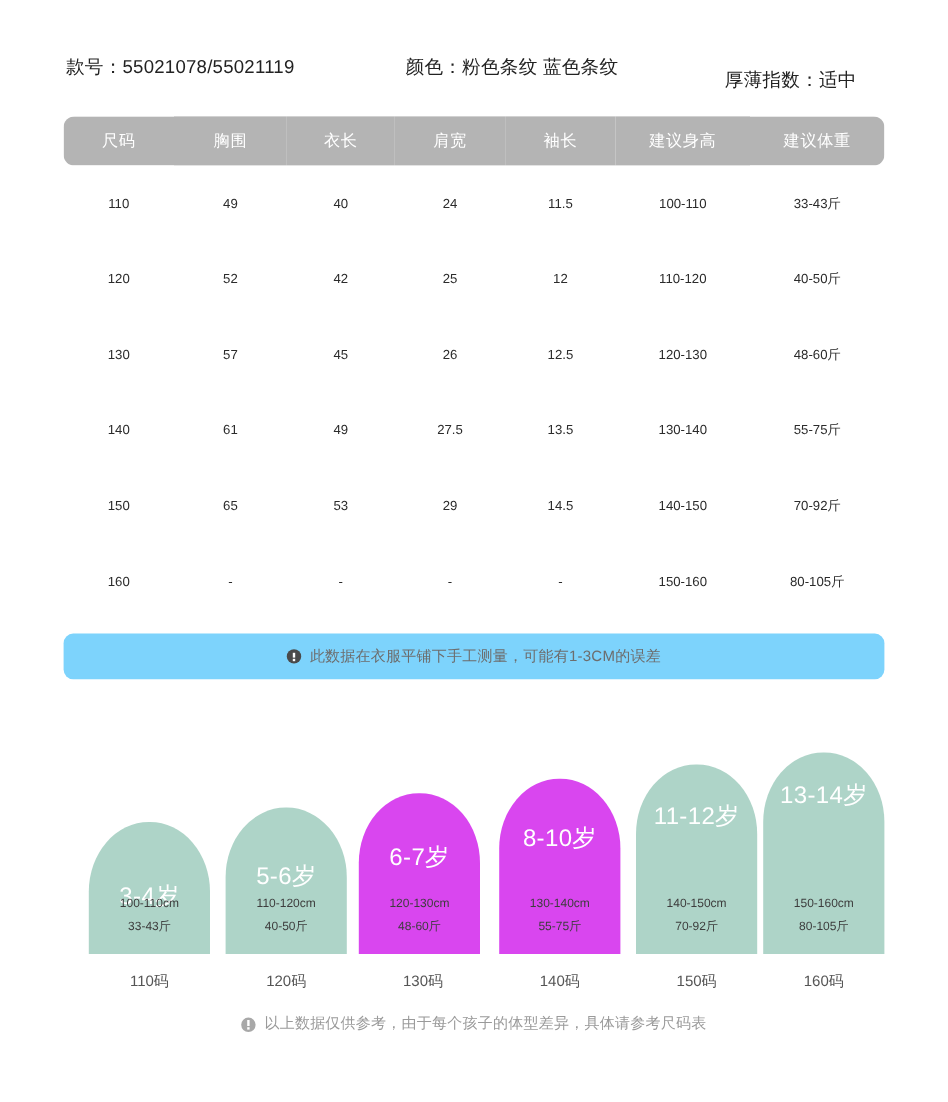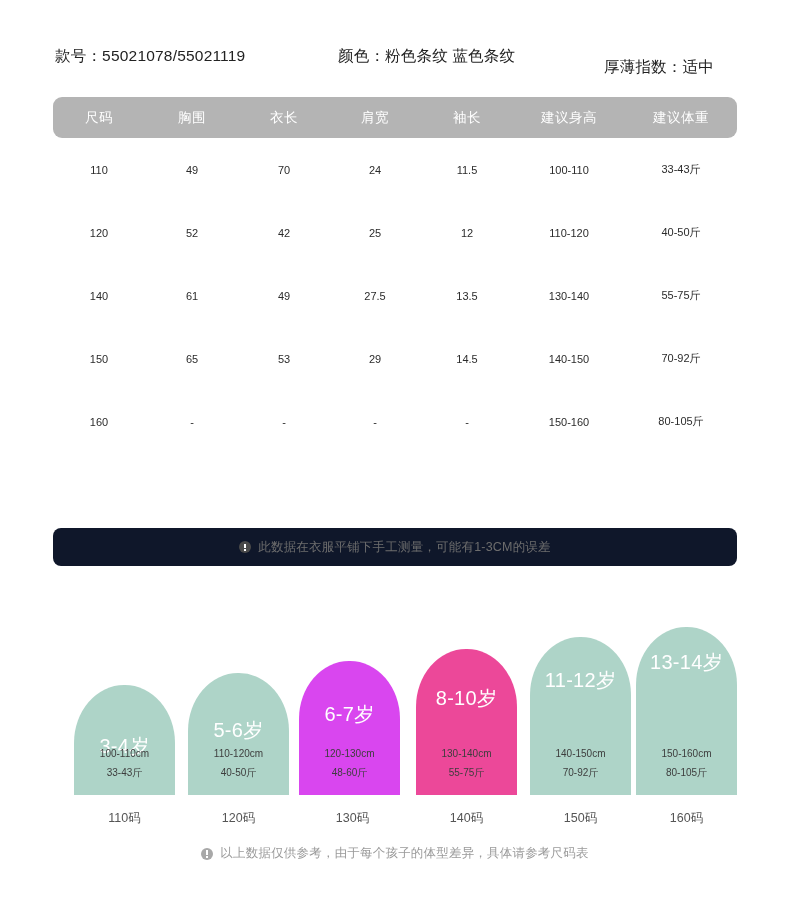--- a/index.html
+++ b/index.html
@@ -75,21 +75,21 @@
   .tbl col.c3 { width: 92px; }
   .tbl col.c4 { width: 92px; }
   .tbl col.c5 { width: 112px; }
   .tbl col.c6 { width: 112px; }
 
   
   .note-bar {
     position: absolute;
     left: 53px; top: 528px;
     width: 684px; height: 38px;
-    background: #0f172a;
+    background: #7dd3fc;
     border-radius: 8px;
     display: flex;
     align-items: center;
     justify-content: center;
     gap: 7px;
   }
   .note-text {
     font-size: 12.5px;
     color: #6d6d6d;
     letter-spacing: 0.2px;
@@ -204,36 +204,45 @@
             <th>肩宽</th>
             <th>袖长</th>
             <th>建议身高</th>
             <th>建议体重</th>
           </tr>
       </thead>
       <tbody id="tbody">
           <tr>
             <td>110</td>
             <td>49</td>
-            <td>70</td>
+            <td>40</td>
             <td>24</td>
             <td>11.5</td>
             <td>100-110</td>
             <td>33-43斤</td>
           </tr>
           <tr>
             <td>120</td>
             <td>52</td>
             <td>42</td>
             <td>25</td>
             <td>12</td>
             <td>110-120</td>
             <td>40-50斤</td>
           </tr>
           <tr>
+            <td>130</td>
+            <td>57</td>
+            <td>45</td>
+            <td>26</td>
+            <td>12.5</td>
+            <td>120-130</td>
+            <td>48-60斤</td>
+          </tr>
+          <tr>
             <td>140</td>
             <td>61</td>
             <td>49</td>
             <td>27.5</td>
             <td>13.5</td>
             <td>130-140</td>
             <td>55-75斤</td>
           </tr>
           <tr>
             <td>150</td>
@@ -280,21 +289,21 @@
       </div>
       <div class="code-label" style="left: 135px;">120码</div>
       <div class="arch-card" style="left: 246px; height: 134px; background: #d946ef;">
         <div class="arch-age" style="top: 40px;">6-7岁</div>
         <div class="arch-lines">
           <div>120-130cm</div>
           <div>48-60斤</div>
         </div>
       </div>
       <div class="code-label" style="left: 249px;">130码</div>
-      <div class="arch-card" style="left: 363px; height: 146px; background: #ec4899; padding-left: 46px;">
+      <div class="arch-card" style="left: 363px; height: 146px; background: #d946ef; padding-left: 46px;">
         <div class="arch-age" style="top: 36px;">8-10岁</div>
         <div class="arch-lines">
           <div>130-140cm</div>
           <div>55-75斤</div>
         </div>
       </div>
       <div class="code-label" style="left: 363px;">140码</div>
       <div class="arch-card" style="left: 477px; height: 158px; background: rgb(174, 212, 200);">
         <div class="arch-age" style="top: 30px; text-align: right;">11-12岁</div>
         <div class="arch-lines">

